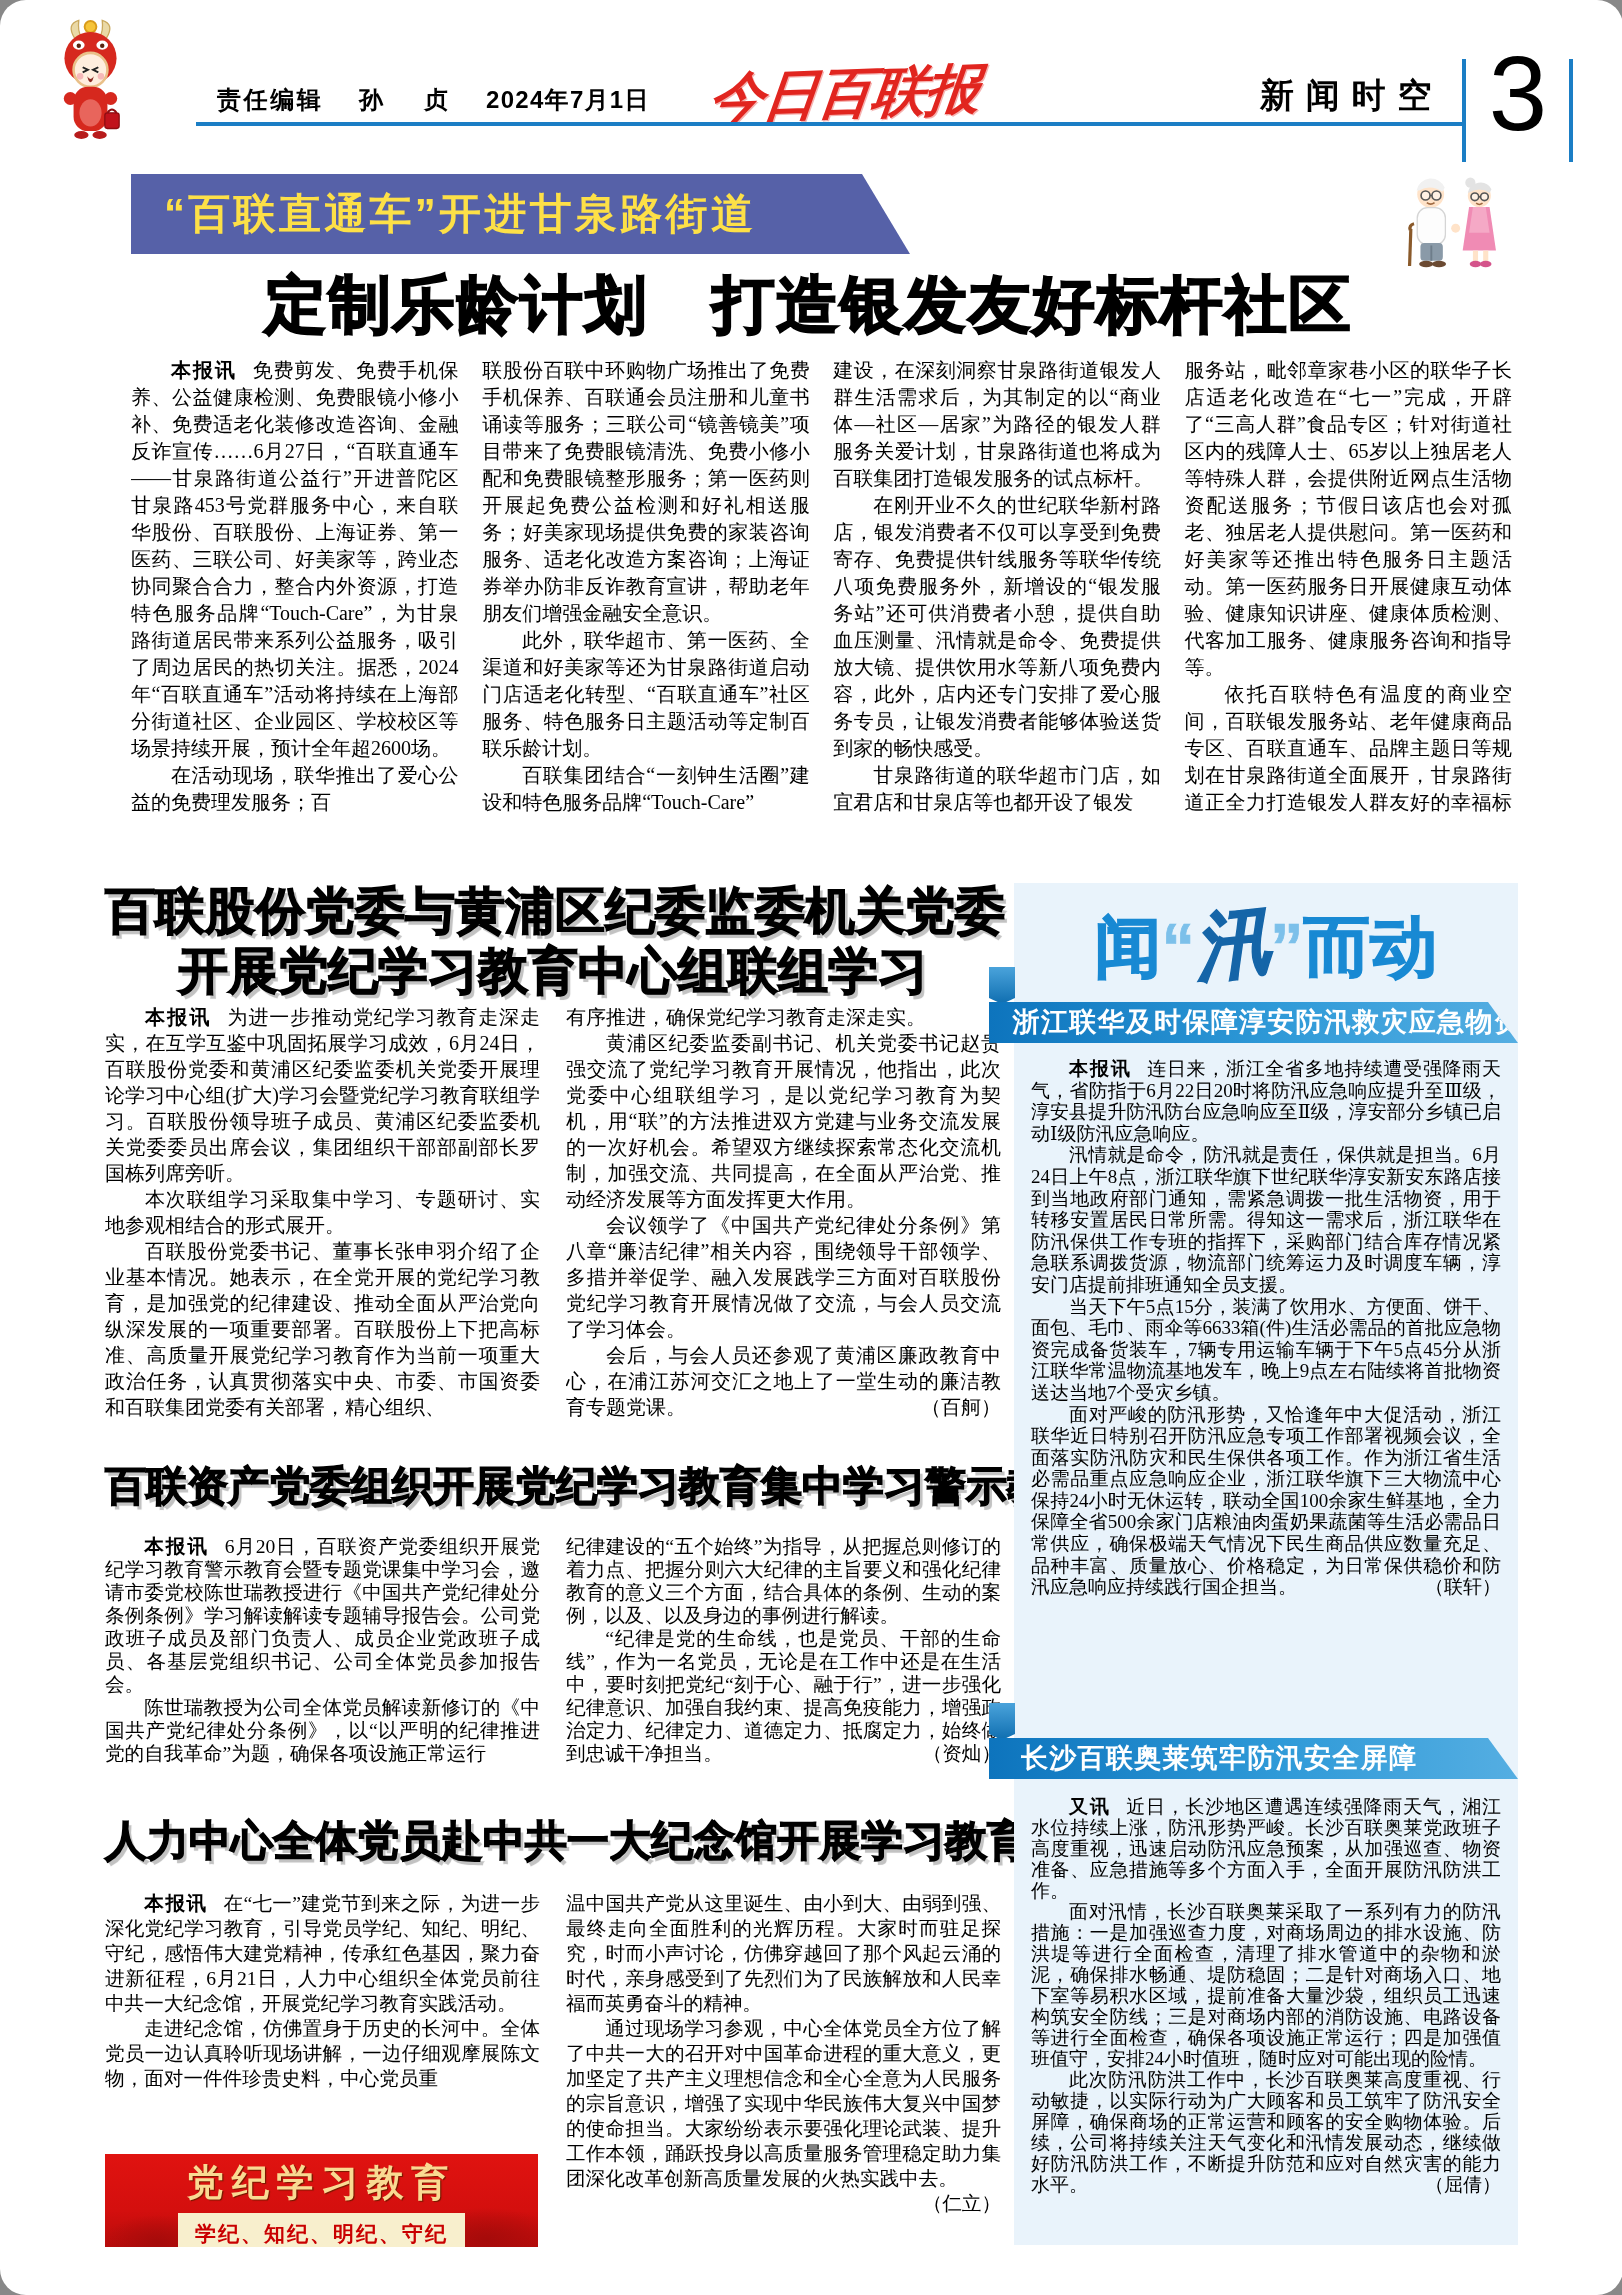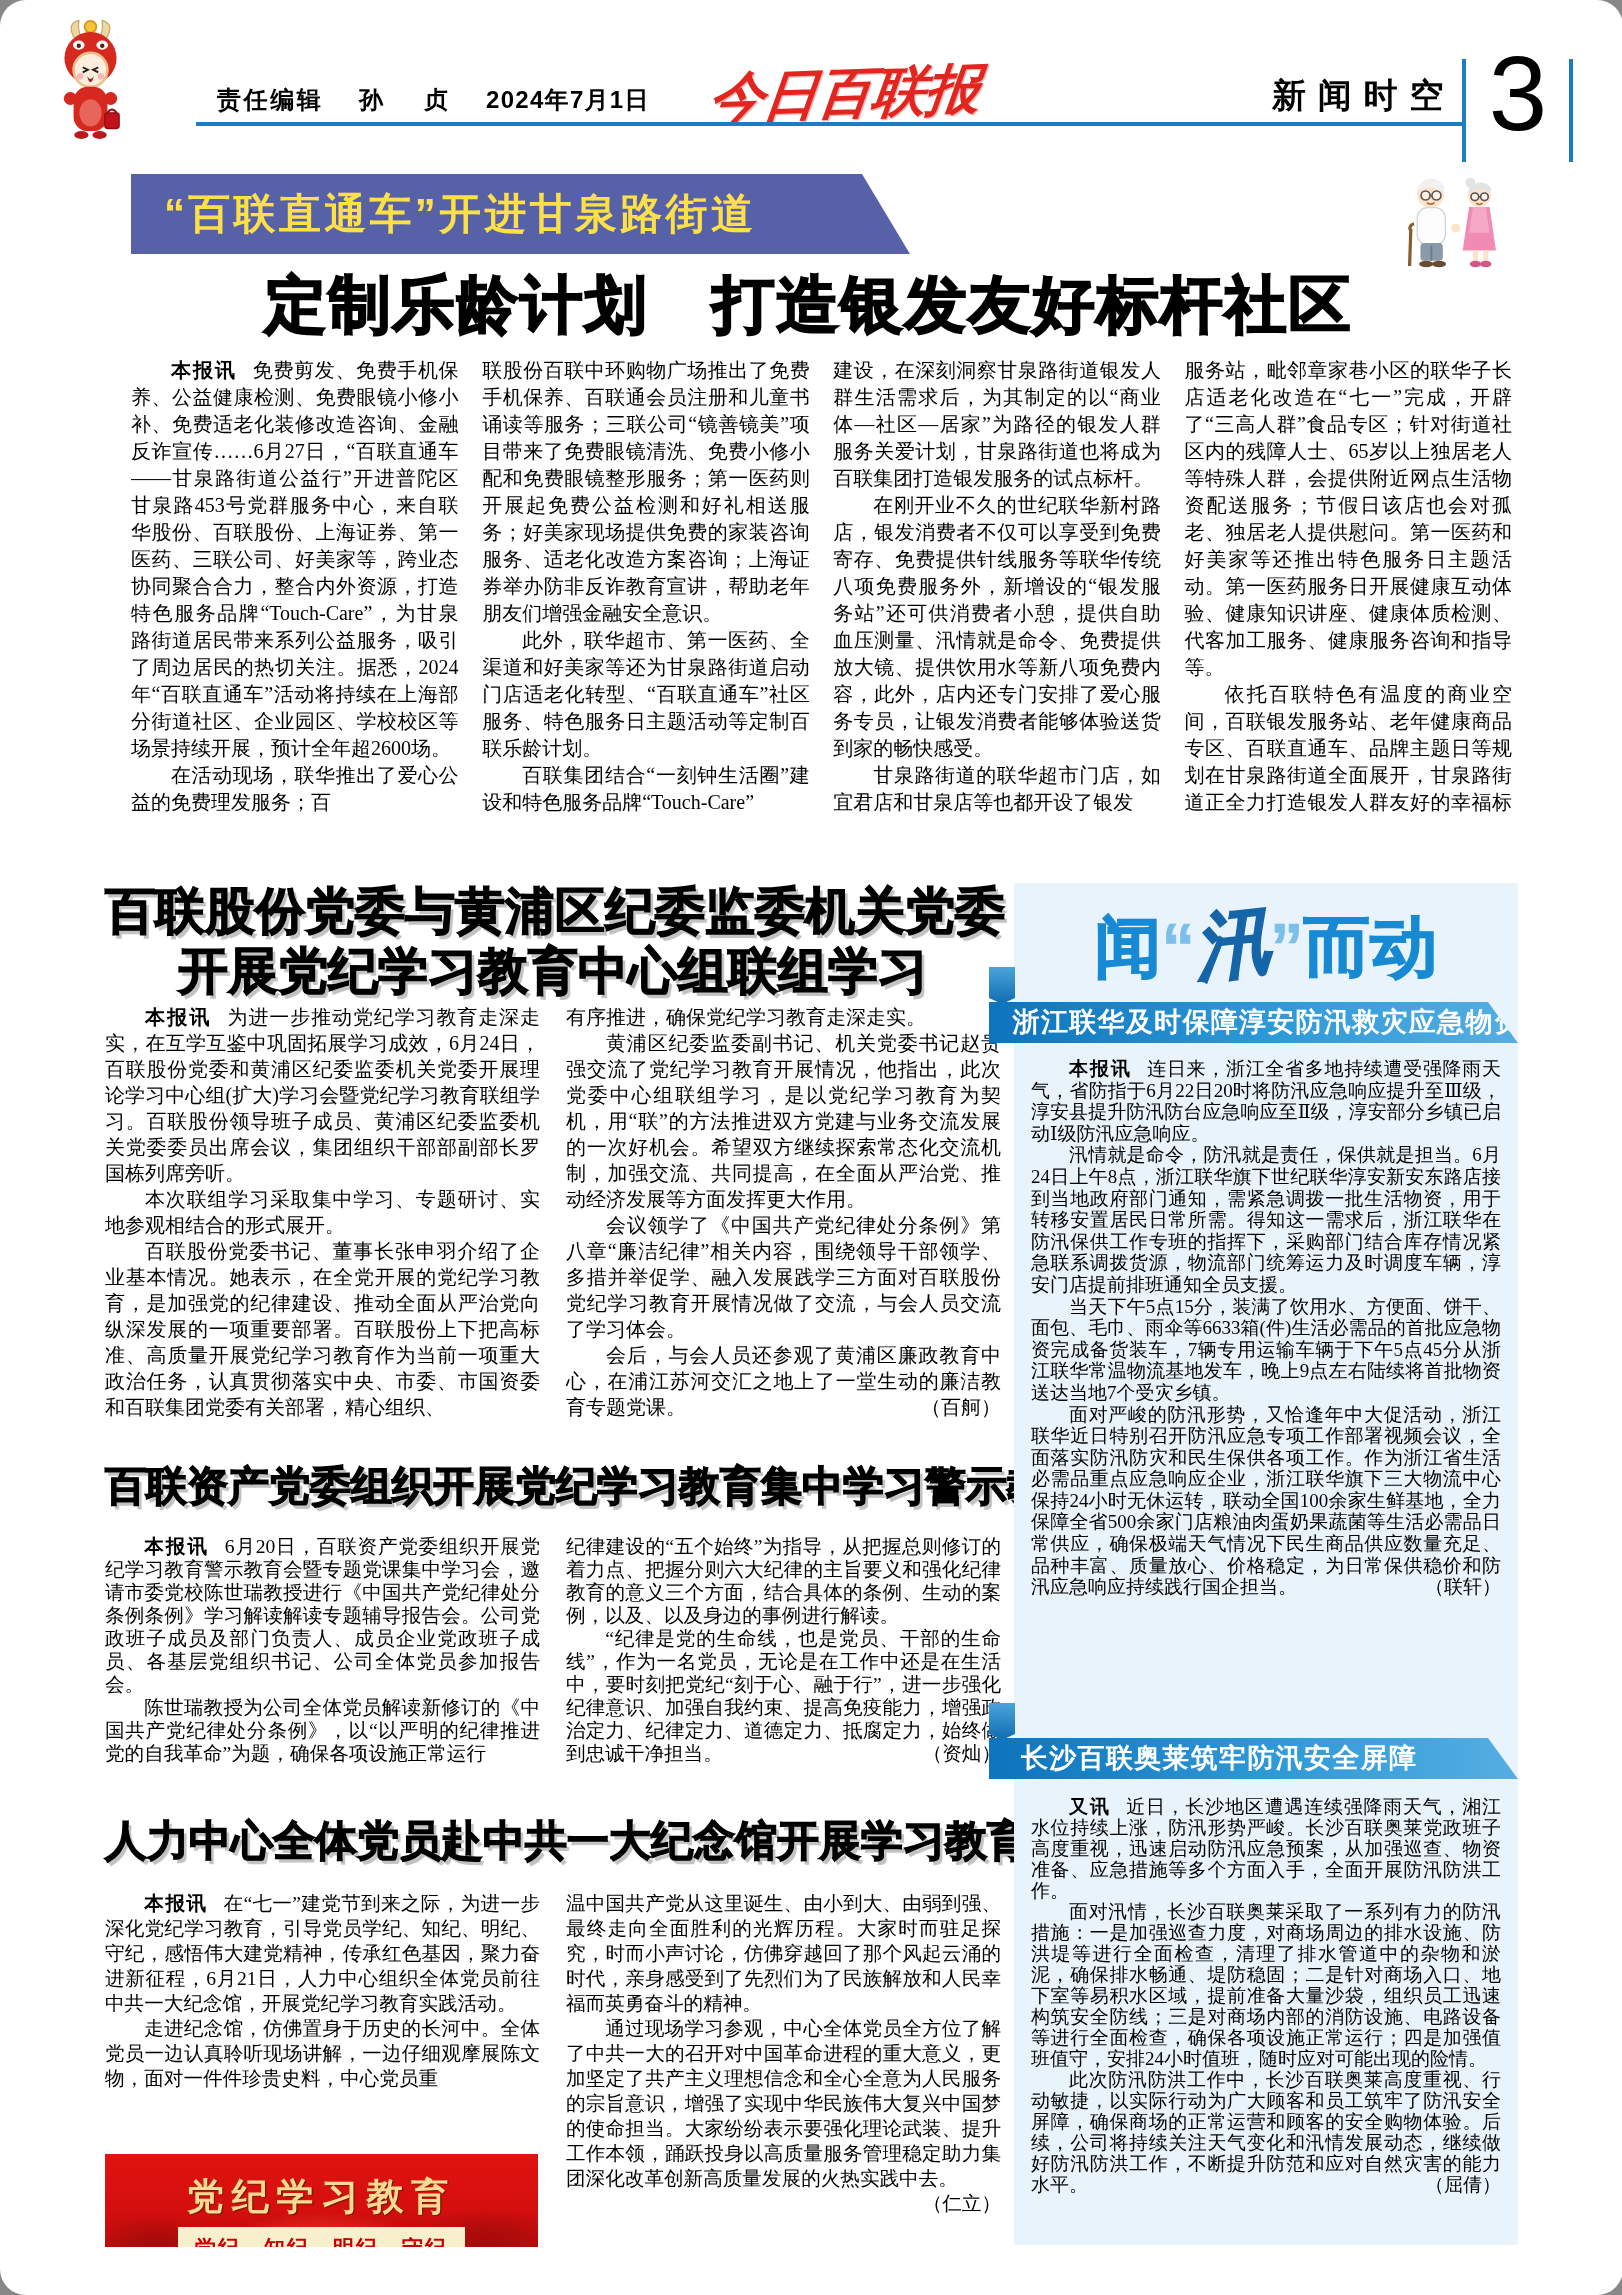--- a/index.html
+++ b/index.html
@@ -9,21 +9,21 @@
   .hdr-text{position:absolute;font-family:"Liberation Sans","DejaVu Sans",sans-serif;
             font-weight:700;font-size:24px;letter-spacing:2.6px;white-space:nowrap;}
   #editor-label{left:217px;top:84px;}
   #editor-name{left:359px;top:84px;letter-spacing:17px;}
   #pub-date{left:486px;top:84px;letter-spacing:1.3px;}
   #masthead{position:absolute;left:710px;top:58px;width:222px;font-size:55px;font-weight:900;
             color:#e1251f;font-family:"Liberation Serif",serif;font-style:italic;
             transform:skewX(-8deg) rotate(-2deg);white-space:nowrap;letter-spacing:-1.3px;
             text-shadow:1.3px 1.3px 0 rgba(225,37,31,.35);}
   #section-name{position:absolute;left:1260px;top:73px;font-family:Liberation Sans, sans-serif;
-            font-weight:900;font-size:34px;letter-spacing:11.8px;white-space:nowrap;margin-left:12px;}
+            font-weight:900;font-size:34px;letter-spacing:11.8px;white-space:nowrap;}
   .hdr-rule{position:absolute;left:196px;top:122px;width:1266px;height:3.9px;background:#1b7ec5;}
   .hdr-bar{position:absolute;top:59px;width:3.9px;height:103px;background:#1b7ec5;}
   #bar-1{left:1462px;} #bar-2{left:1569px;}
   #page-number{position:absolute;left:1469px;top:34px;width:98px;text-align:center;
             font-family:"Liberation Sans","DejaVu Sans",sans-serif;font-size:105px;font-weight:400;}
   
   #kicker{position:absolute;left:131px;top:174px;width:779px;height:80px;background:#5661a8;
           clip-path:polygon(0 0,calc(100% - 48px) 0,100% 100%,0 100%);
           color:#fde047;font-family:"Liberation Sans",sans-serif;font-weight:900;font-size:42px;
           line-height:80px;padding-left:33px;box-sizing:border-box;letter-spacing:3.3px;white-space:nowrap;}
@@ -55,21 +55,21 @@
   #a4-cols{position:absolute;left:105px;top:1891px;width:896px;height:359px;display:flex;gap:26px;}
   #a4-cols .col{flex:1;font-size:19.6px;line-height:25px;overflow:hidden;}
   
   #red-banner{position:absolute;left:105px;top:2154px;width:433px;height:93px;
       background:
         radial-gradient(79px 39px at 12% 95%, #a50b0a 0%, rgba(165,11,10,0) 70%),
         radial-gradient(105px 46px at 88% 92%, #a50b0a 0%, rgba(165,11,10,0) 70%),
         radial-gradient(144px 59px at 50% 110%, #ff4a2e 0%, rgba(255,74,46,0) 75%),
         linear-gradient(180deg,#e01310 0%,#d40f0e 60%,#b80c0b 100%);
       overflow:hidden;text-align:center;}
-  #rb-title{margin-top:18px;font-family:"Liberation Serif",serif;font-weight:900;font-size:37px;
+  #rb-title{margin-top:4px;font-family:"Liberation Serif",serif;font-weight:900;font-size:37px;
       color:#f9da92;letter-spacing:7.9px;text-shadow:1.3px 1.3px 0.7px #7a1a00;white-space:nowrap;}
   #rb-slogan{display:inline-block;margin-top:5.2px;background:#f8efcd;color:#c90000;
       font-family:"Liberation Sans",sans-serif;font-weight:700;font-size:21px;
       padding:7px 17px;letter-spacing:2px;white-space:nowrap;}
   
   #sidebar{position:absolute;left:1014px;top:883px;width:504px;height:1362px;background:#e9f3fb;}
   #sb-title{position:absolute;top:11.8px;left:0;width:100%;text-align:center;
       font-family:"Liberation Sans",sans-serif;font-weight:900;font-size:67px;color:#1889d3;
       -webkit-text-stroke:1.3px #1889d3;white-space:nowrap;}
   #sb-title .q{color:#7cc0ea;-webkit-text-stroke:0.7px #7cc0ea;}

